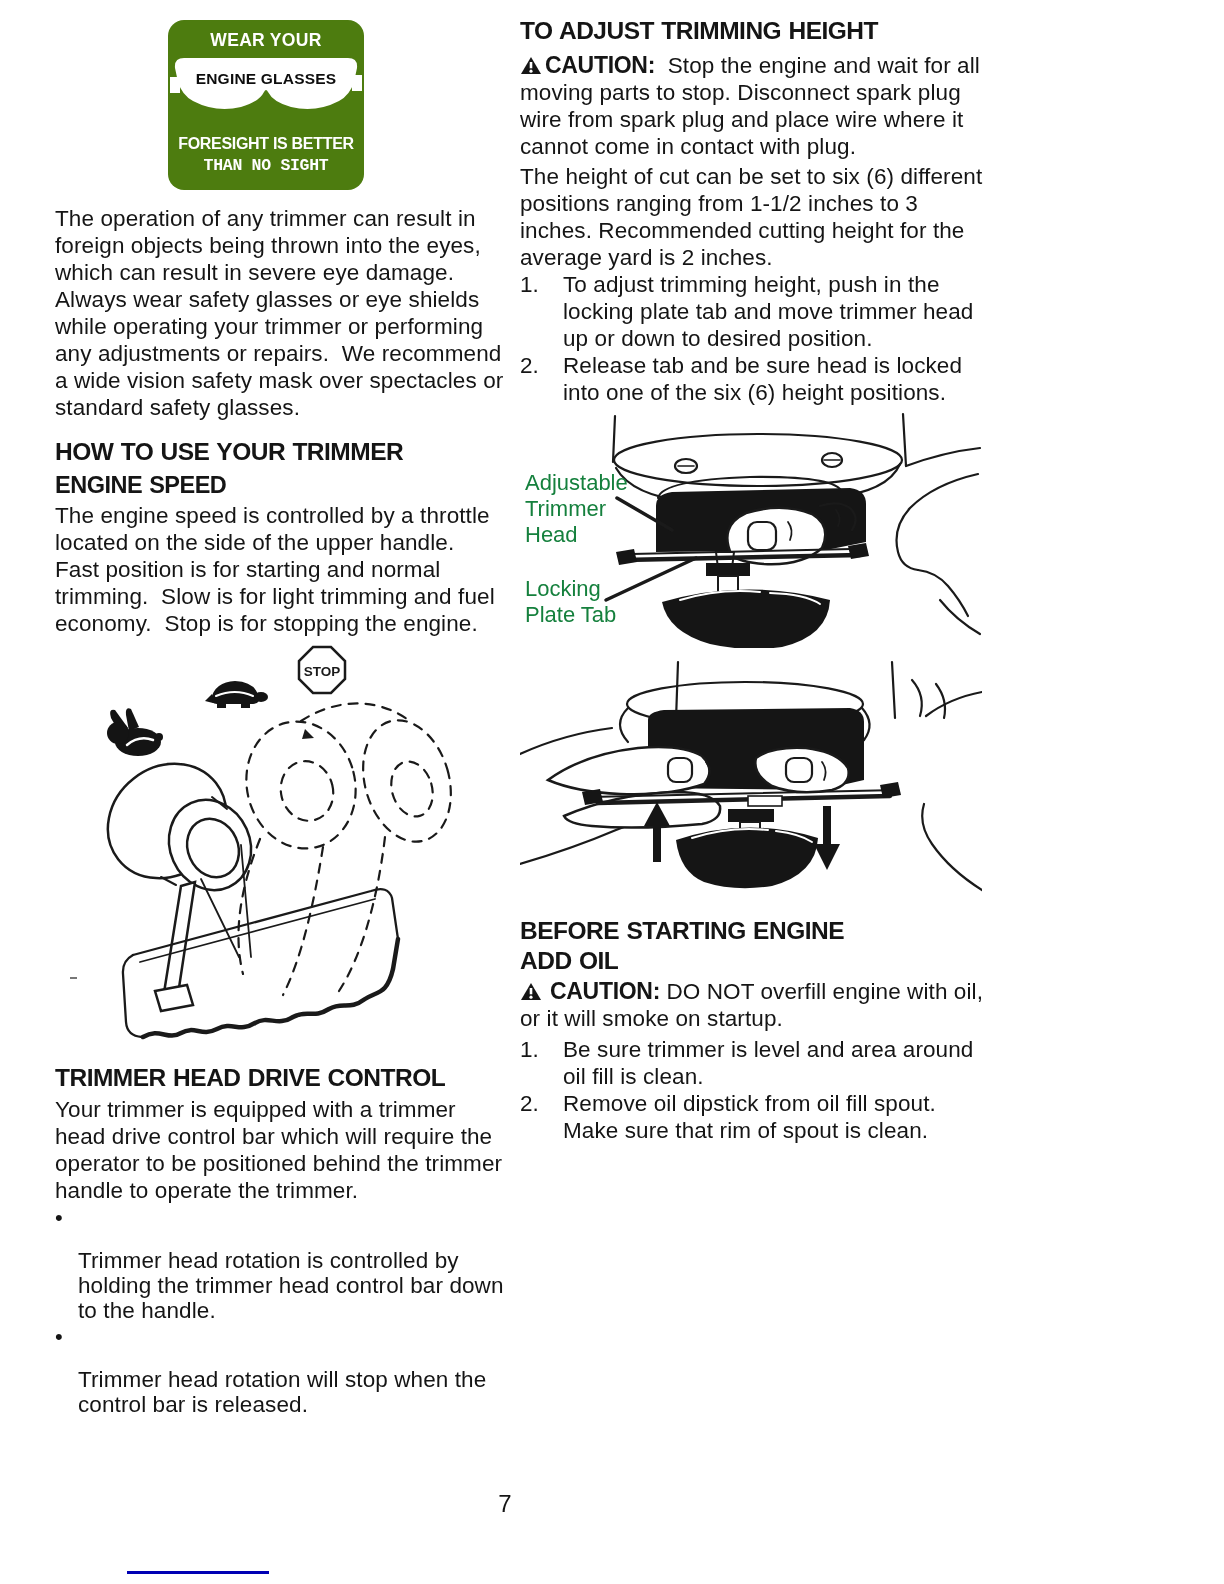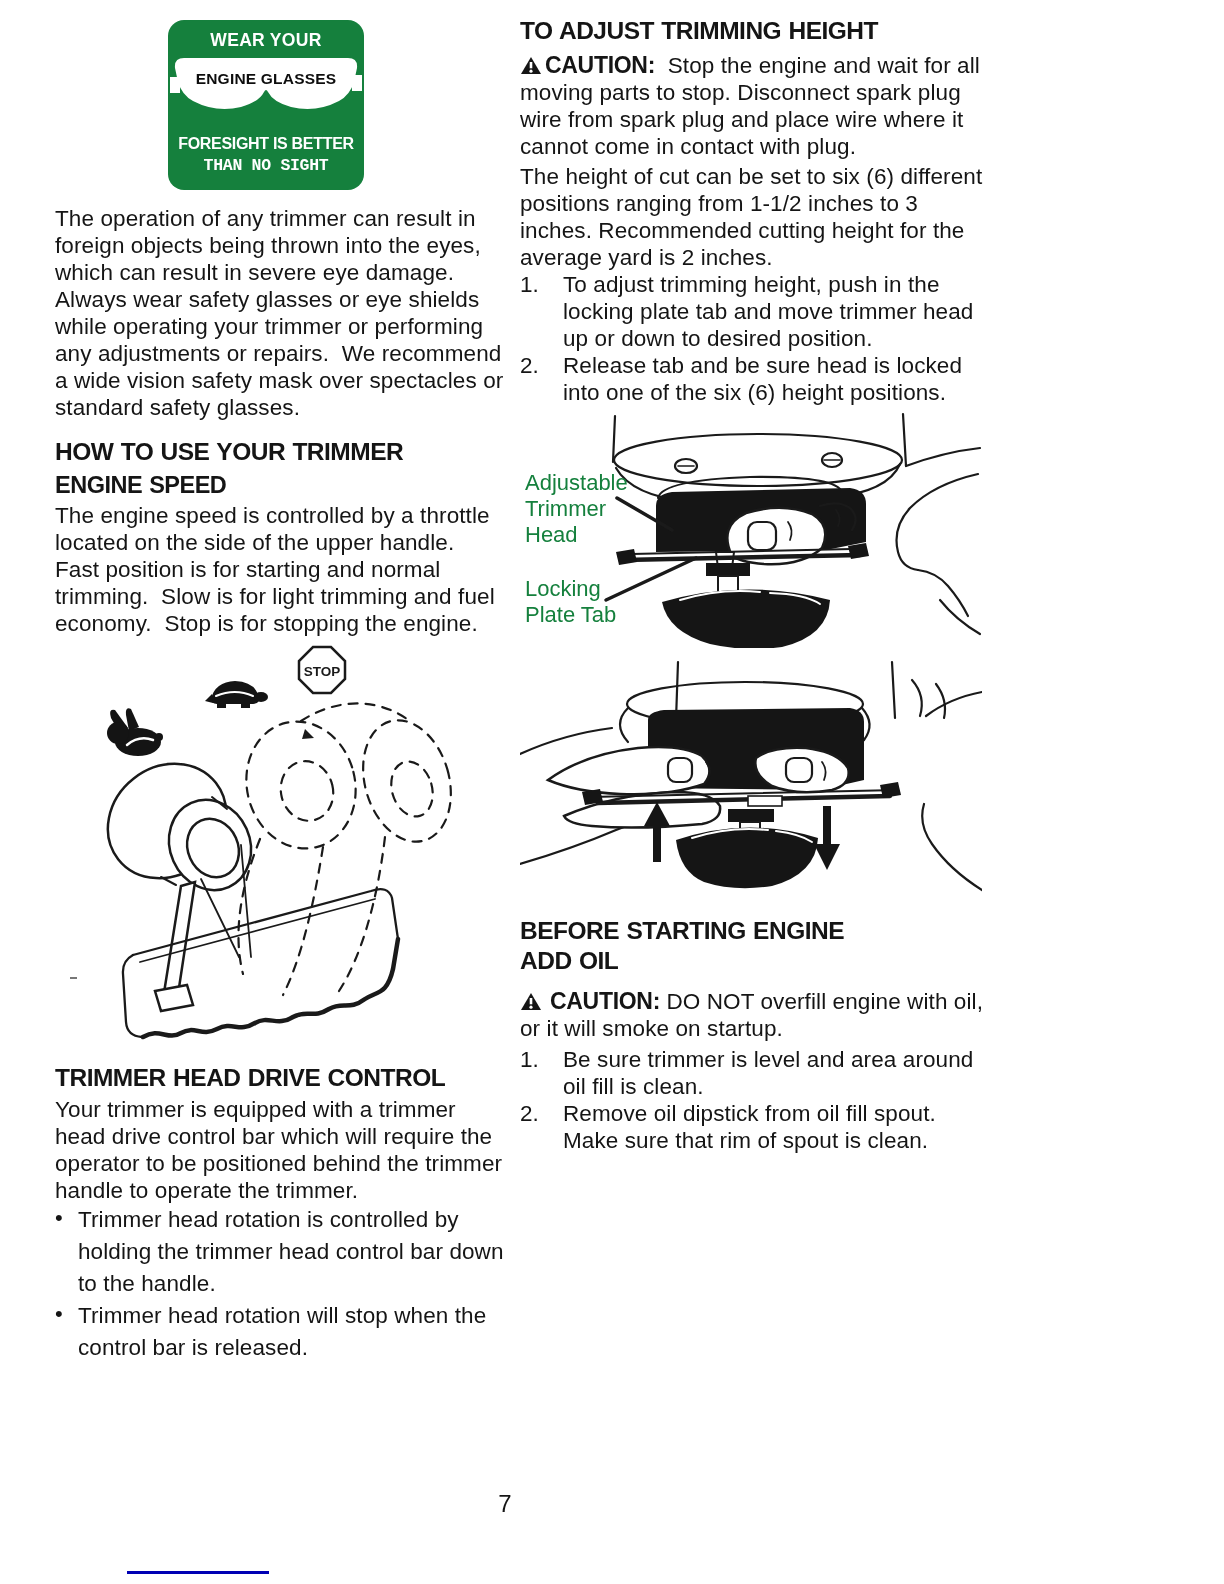--- a/index.html
+++ b/index.html
@@ -22,42 +22,42 @@
     letter-spacing:-0.5px; word-spacing:1px;
   }
   h3 {
     font-size:23.5px; line-height:30px; margin:0; font-weight:bold;
     letter-spacing:-0.5px; word-spacing:1px;
   }
 
   
   .badge {
     position:relative; width:196px; height:170px; margin:20px 0 15px 113px;
-    background:#15803d; border-radius:16px; color:#fff; text-align:center;
+    background:#4d7c0f; border-radius:16px; color:#fff; text-align:center;
   }
   .badge-line1 { position:absolute; top:10px; left:0; right:0; font-size:17.5px; font-weight:bold; letter-spacing:0.3px; }
   .badge-goggles { position:absolute; top:35px; left:2px; width:192px; height:72px; }
   .badge-goggles-text {
     position:absolute; top:50px; left:0; right:0; text-align:center;
     font-size:15.5px; font-weight:bold; color:#0d0d0d; letter-spacing:0.2px;
   }
   .badge-line3 { position:absolute; top:115px; left:0; right:0; font-size:16px; font-weight:bold; letter-spacing:-0.3px; }
   .badge-line4 { position:absolute; top:136px; left:0; right:0; font-size:16.5px; font-weight:bold; letter-spacing:-0.3px;font-family:Liberation Mono, monospace; }
 
   .cicon { vertical-align:-2px; margin-right:3px; }
   .cicon.gap { margin-right:8px; }
   b.cau-label { font-size:23px; letter-spacing:-0.3px; }
 
   .step { display:flex; margin:0; }
   .step-num { flex:none; width:43px; font-size:22.5px; line-height:27px; }
   .step-txt { flex:1; font-size:22.5px; line-height:27px; white-space:pre-wrap; letter-spacing:0.1px; }
 
   .bullet-row { display:flex; margin:0; }
   .bullet-glyph { flex:none; width:23px; font-size:22px; line-height:27px; }
-  .bullet-txt { flex:1; font-size:22.5px; line-height:32px; white-space:pre-wrap; letter-spacing:0.1px; }
+  .bullet-txt { flex:1; font-size:22.5px; line-height:25px; white-space:pre-wrap; letter-spacing:0.1px;margin-top:44px; }
 
   .fig { position:relative; }
   .fig svg { display:block; }
   .fig-label {
     position:absolute; font-size:22px; line-height:26px; color:#15803d;
     white-space:nowrap;
   }
 
   .page-number { position:absolute; left:480px; top:1490px; width:50px; text-align:center; font-size:24px; }
   .bottom-line { position:absolute; left:127px; top:1571px; width:142px; height:3px; background:#0000b4; }
@@ -276,21 +276,21 @@
             <path d="M294 186 L320 186 L307 212 Z"></path>
           </g>
         </g>
       </svg>
     </div>
 
     <h2 style="margin-top:10px;">BEFORE STARTING ENGINE</h2>
     <h2>ADD OIL</h2>
 
 
-    <p class="body" style="margin-top:12px; white-space:normal;"><svg class="cicon gap" width="22" height="19" viewBox="0 0 22 19">
+    <p class="body" style="margin-top:2px; white-space:normal;"><svg class="cicon gap" width="22" height="19" viewBox="0 0 22 19">
           <path d="M11 1 L21 18 L1 18 Z" fill="#151515"></path>
           <rect x="9.7" y="6" width="2.6" height="6.3" fill="#ffffff"></rect>
           <circle cx="11" cy="15.2" r="1.6" fill="#ffffff"></circle>
         </svg><b class="cau-label">CAUTION:</b><span style="white-space:pre-wrap;"> DO NOT overfill engine with oil, or it will smoke on startup.</span></p>
 
     <div class="step" style="margin-top:4px;">
       <span class="step-num">1.</span>
       <span class="step-txt">Be sure trimmer is level and area around oil fill is clean.</span>
     </div>
     <div class="step">

